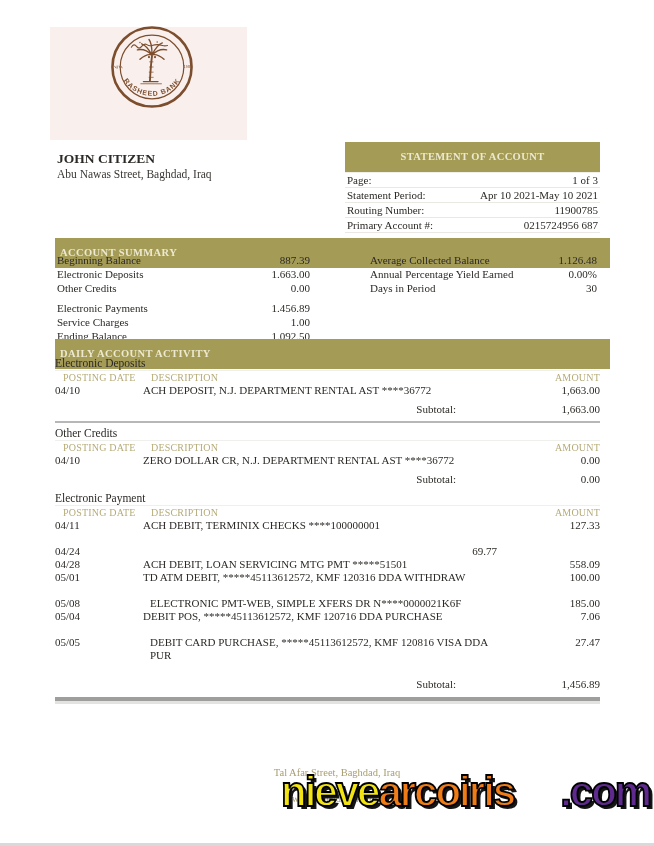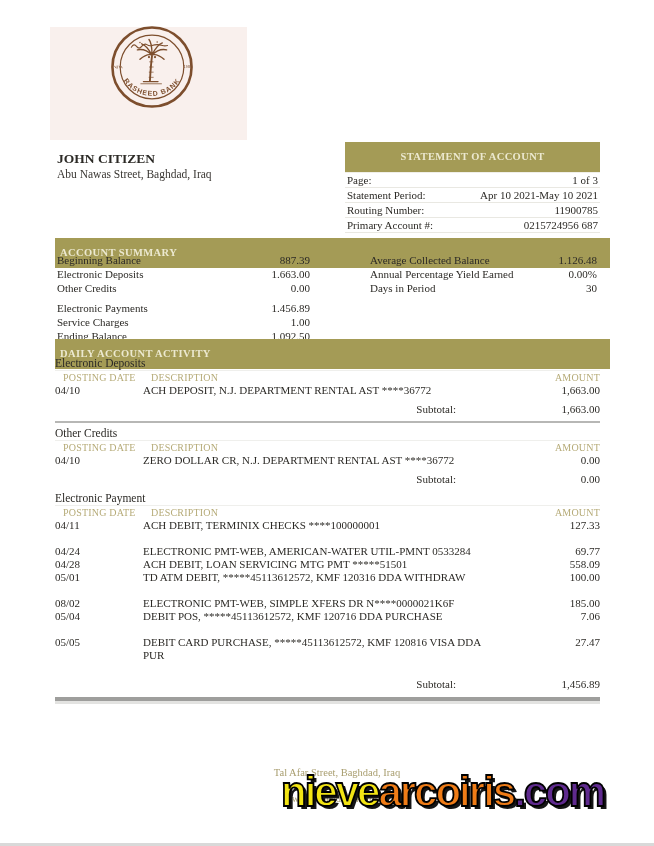--- a/index.html
+++ b/index.html
@@ -30,21 +30,21 @@
   .summary-right{position:absolute;left:370px;top:254px;width:227px;font-size:11px;}
   .sum-group-gap{height:7px;}
   .sum-row{display:flex;justify-content:space-between;line-height:13.8px;}
 
   
   .daily-bar{position:absolute;left:55px;top:339px;width:545px;}
   .activity{position:absolute;left:55px;top:354px;width:545px;font-size:11px;}
   .act-name{font-size:11.5px;line-height:14px;padding-top:2px;border-bottom:1px solid #efefec;}
   .act-head{display:grid;grid-template-columns:88px 1fr 96px;color:var(--column-header);font-size:10px;line-height:13px;letter-spacing:.2px;margin-left:8px;}
   .act-row{display:grid;grid-template-columns:88px 1fr 96px;line-height:13px;}
-  .act-row.gap{margin-top:13px;}
+  .act-row.gap{margin-top:13px;gap:7px;}
   .col-amt{text-align:right;}
   .act-subtotal{display:grid;grid-template-columns:1fr 96px;margin-top:6px;line-height:13px;padding-bottom:3px;}
   .st-label{text-align:right;padding-right:48px;}
   .st-amt{text-align:right;}
   .divider-thin{height:2px;background:#b7b7b5;margin:2px 0 1px;}
   .divider-thick{height:4px;background:#9e9e9c;border-bottom:3px solid #e3e3e1;margin-top:3px;}
 
   
   .footer-text{position:absolute;left:10px;top:766px;width:654px;text-align:center;color:var(--footer-text);font-size:10.5px;line-height:13px;z-index:1;}
   .watermark{position:absolute;left:281px;top:771px;z-index:2;font-family:"Liberation Sans","DejaVu Sans",sans-serif;font-weight:bold;font-size:42px;letter-spacing:-2px;white-space:nowrap;line-height:1;-webkit-text-stroke:1.8px #000;text-shadow:3px 3px 0 #161616;}
@@ -203,35 +203,34 @@
           <span class="col-desc">DESCRIPTION</span>
           <span class="col-amt">AMOUNT</span>
         </div>
         <div class="act-row">
           <span class="col-date">04/11</span>
           <span class="col-desc">ACH DEBIT, TERMINIX CHECKS ****100000001</span>
           <span class="col-amt">127.33</span>
         </div>
         <div class="act-row gap">
           <span class="col-date">04/24</span>
-          <span class="col-desc">ELECTRONIC PMT-WEB, AMERICAN-WATER UTIL-PMNT 0533284</span>
           <span class="col-amt">69.77</span>
         </div>
         <div class="act-row">
           <span class="col-date">04/28</span>
           <span class="col-desc">ACH DEBIT, LOAN SERVICING MTG PMT *****51501</span>
           <span class="col-amt">558.09</span>
         </div>
         <div class="act-row">
           <span class="col-date">05/01</span>
           <span class="col-desc">TD ATM DEBIT, *****45113612572,  KMF 120316 DDA WITHDRAW</span>
           <span class="col-amt">100.00</span>
         </div>
         <div class="act-row gap">
-          <span class="col-date">08/02</span>
+          <span class="col-date">05/08</span>
           <span class="col-desc">ELECTRONIC PMT-WEB, SIMPLE XFERS DR N****0000021K6F</span>
           <span class="col-amt">185.00</span>
         </div>
         <div class="act-row">
           <span class="col-date">05/04</span>
           <span class="col-desc">DEBIT POS, *****45113612572,  KMF 120716 DDA PURCHASE</span>
           <span class="col-amt">7.06</span>
         </div>
         <div class="act-row gap">
           <span class="col-date">05/05</span>
@@ -244,16 +243,16 @@
         </div>
         <div class="divider-thick"></div>
       </div>
     </div>
 
   <div class="footer-text">
     <div>Tal Afar Street, Baghdad, Iraq</div>
     <div>4</div>
     <div>www.rasheedbank.gov.iq</div>
   </div>
-  <div class="watermark"><span class="wm-seg" style="color: rgb(242, 228, 20);">nieve</span><span class="wm-seg" style="color: rgb(239, 124, 23);">arcoiris</span><span class="wm-seg" style="color: rgb(95, 42, 142);">.com</span></div>
+  <div class="watermark"><span class="wm-seg" style="color: rgb(242, 228, 20);">nieve</span><span class="wm-seg" style="color: rgb(239, 124, 23);">arcoiris</span><span class="wm-seg" style="color: rgb(95, 42, 142); margin-left: 46px;">.com</span></div>
   <div class="bottom-strip"></div>
 
 </div>
 
 </body></html>

